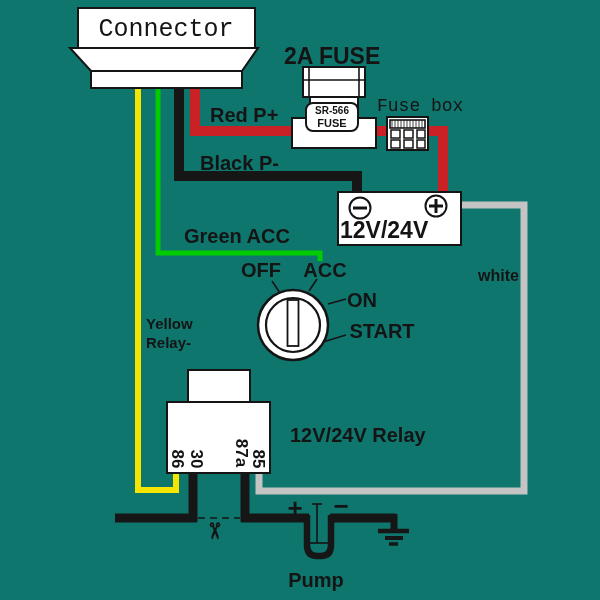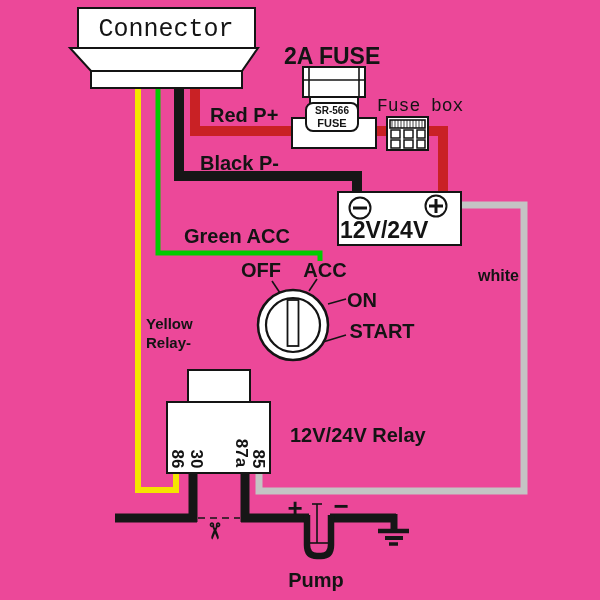--- a/index.html
+++ b/index.html
@@ -1,16 +1,16 @@
 <!DOCTYPE html>
 <html><head>
 <meta charset="utf-8">
 <style>
   html,body{margin:0;padding:0;background:#ffffff;}
-  .stage{position:relative;width:600px;height:600px;background:#ec4899;overflow:hidden;}
+  .stage{position:relative;width:600px;height:600px;background:#0f766e;overflow:hidden;}
   svg{display:block;}
   .lbl{font-family:"Liberation Sans", sans-serif;font-weight:bold;fill:#141414;}
   .mono{font-family:"Liberation Mono", monospace;font-weight:normal;fill:#141414;}
   .sz10{font-size:10px;} .sz11{font-size:11px;} .sz15{font-size:15px;}
   .sz16{font-size:16px;} .sz17{font-size:17px;} .sz18{font-size:18px;}
   .sz20{font-size:20px;} .sz23{font-size:23px;}
   .sz26{font-size:26px;}
   .outline{fill:#ffffff;stroke:#141414;stroke-width:2;}
   .thinline{stroke:#141414;stroke-width:1.6;fill:none;}
 </style>

